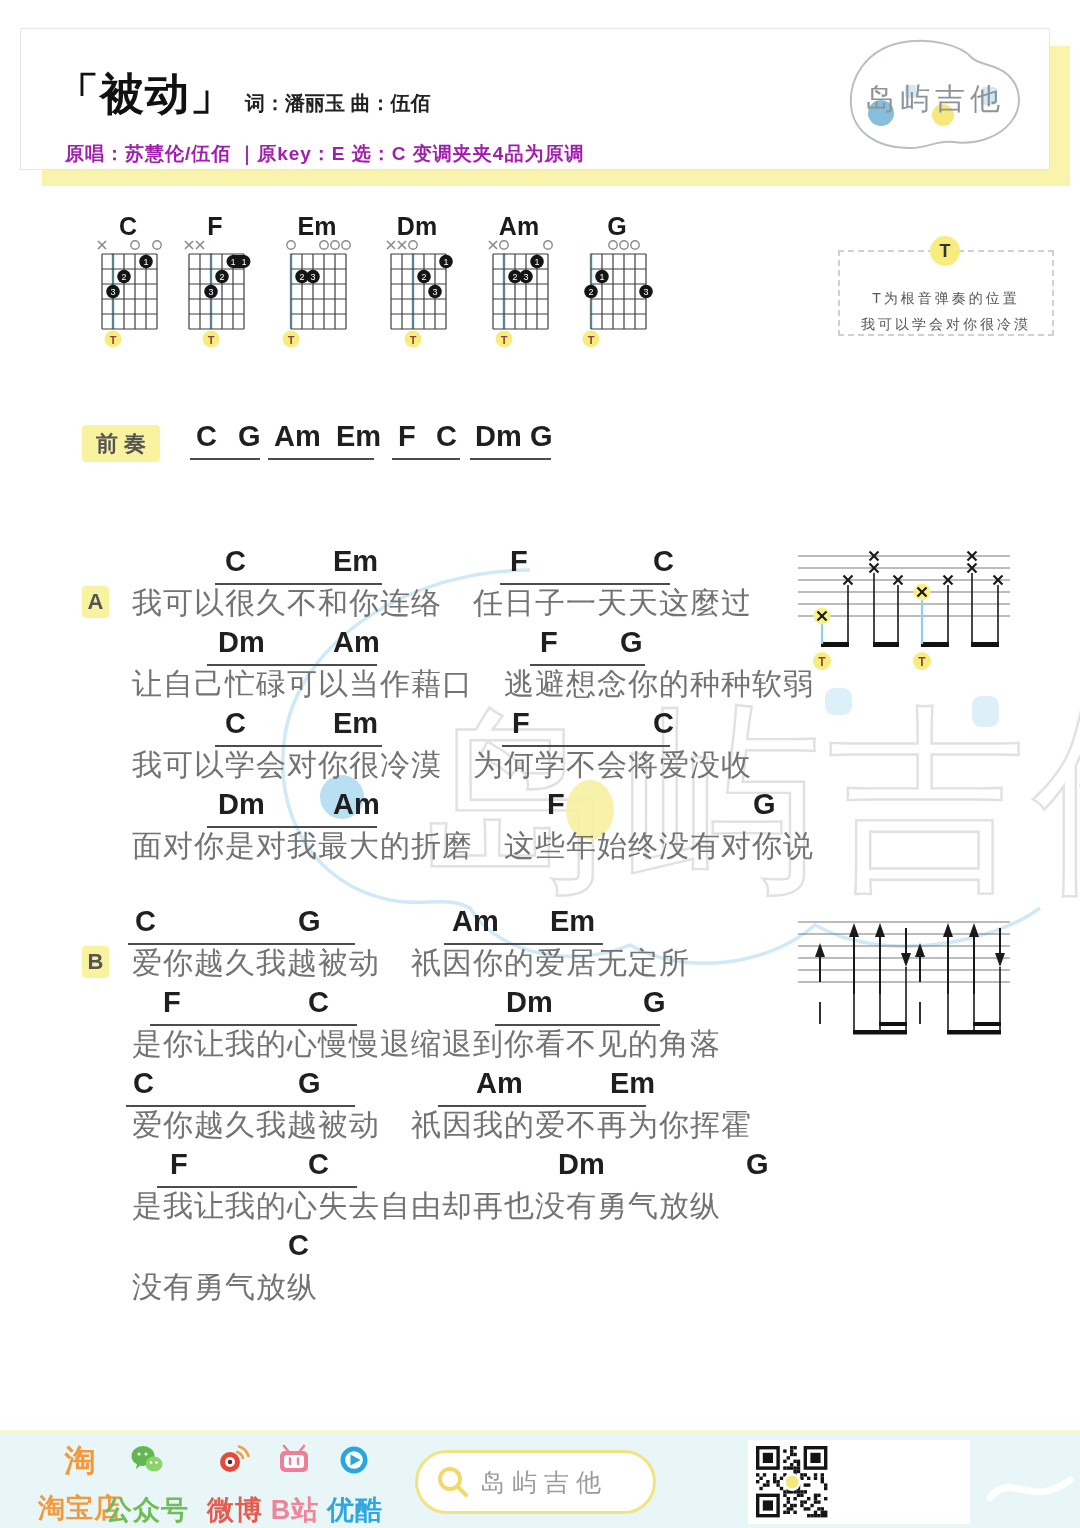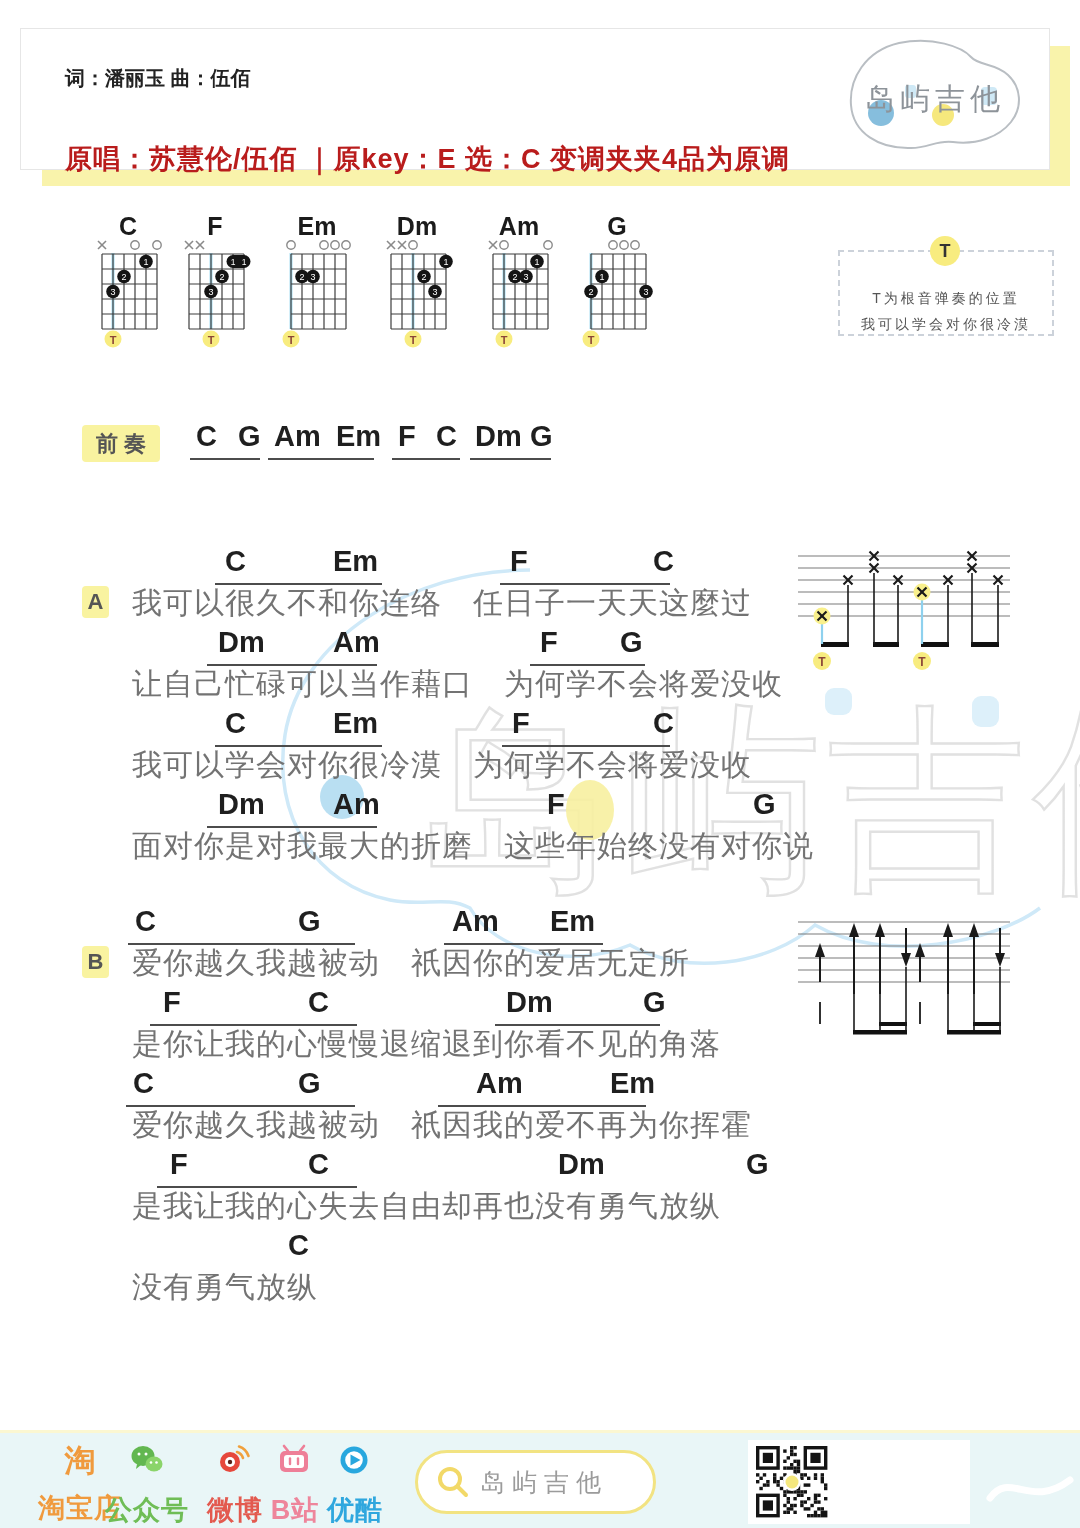--- a/index.html
+++ b/index.html
@@ -5,21 +5,21 @@
   html,body{margin:0;padding:0;background:#fff;}
   #page{position:relative;width:1080px;height:1528px;background:#fff;overflow:hidden;
         font-family:"Liberation Sans",sans-serif;}
   .abs{position:absolute;}
   
   .header-shadow{left:42px;top:46px;width:1028px;height:140px;background:#f9f3ab;}
   .header-card{left:20px;top:28px;width:1028px;height:140px;background:#ffffff;border:1px solid #e6e6e6;}
   .title-row{left:34px;top:36px;display:flex;align-items:flex-end;}
   .song-title{font-size:44px;font-weight:700;color:#111;letter-spacing:1px;}
   .song-credits{font-size:20px;font-weight:700;color:#222;margin-left:10px;margin-bottom:7px;}
-  .song-meta{left:44px;top:112px;font-size:27px;font-weight:700;color:#b91c1c;letter-spacing:1px;}
+  .song-meta{left:44px;top:112px;font-size:19px;font-weight:700;color:#a21caf;letter-spacing:1px;}
   .logo-svg{right:18px;top:6px;}
   
   .tip-box{left:838px;top:250px;width:212px;height:82px;border:2px dashed #ccd2da;background:#fff;}
   .tip-circle{left:90px;top:-16px;width:30px;height:30px;border-radius:50%;background:#f8ec7f;
               display:flex;align-items:center;justify-content:center;font-size:18px;font-weight:700;color:#333;}
   .tip-line{width:100%;text-align:center;font-size:14px;color:#555;letter-spacing:3px;}
   .tip-line.l1{margin-top:38px;} .tip-line.l2{margin-top:8px;}
   
   .diagram{position:absolute;top:212px;width:70px;}
   .diagram-name{width:70px;text-align:center;font-size:25px;font-weight:600;color:#1b1b1b;height:26px;}
@@ -54,20 +54,21 @@
     <path d="M 290,30 C 170,30 60,100 45,195 C 32,275 75,345 150,360 C 185,367 205,355 230,368 C 255,412 330,430 390,405 C 445,437 530,425 575,385 C 645,425 755,402 800,368" fill="none" stroke="#cfe9f8" stroke-width="3.5"></path>
     <circle cx="102" cy="257" r="22" fill="#add9f0" opacity="0.85"></circle>
     <ellipse cx="350" cy="270" rx="24" ry="30" fill="#f7efa0" opacity="0.9"></ellipse>
     <rect x="585" y="148" width="27" height="27" rx="9" fill="#ddf0fa"></rect>
     <rect x="732" y="156" width="27" height="31" rx="9" fill="#ddf0fa"></rect>
   </svg>
 
   <div class="abs header-shadow"></div>
   <div class="abs header-card">
     <div class="abs title-row">
+      <span class="song-title">「被动」</span>
       <span class="song-credits">词：潘丽玉 曲：伍佰</span>
     </div>
     <div class="abs song-meta">原唱：苏慧伦/伍佰 ｜原key：E 选：C 变调夹夹4品为原调</div>
     <svg class="abs logo-svg" width="190" height="128" viewBox="0 0 190 128">
       <path d="M 58,8 C 24,16 8,44 10,70 C 12,98 38,114 70,113 C 88,113 95,105 112,107 C 136,110 158,102 170,87 C 182,72 180,52 167,40 C 154,28 138,31 130,22 C 121,12 92,1 58,8" fill="none" stroke="#b9bec3" stroke-width="2"></path>
       <circle cx="40" cy="78" r="13" fill="#79b7d9" opacity="0.9"></circle>
       <circle cx="102" cy="80" r="11" fill="#f6e87d"></circle>
       <rect x="140" y="52" width="16" height="18" rx="4" fill="#cfe9f6"></rect>
       <rect x="64" y="50" width="11" height="13" rx="3" fill="#cfe9f6"></rect>
       <text x="94" y="74" text-anchor="middle" font-size="30" letter-spacing="5" fill="#8d9399" font-weight="500">岛屿吉他</text>
@@ -271,21 +272,21 @@
       </div>
       <div class="lyric-line" style="left: 132px; top: 583px;">我可以很久不和你连络　任日子一天天这麼过</div>
       <div class="chord-row" style="top: 626px;">
         <span class="chord" style="left: 218px;">Dm</span>
         <span class="chord" style="left: 333px;">Am</span>
         <span class="chord" style="left: 540px;">F</span>
         <span class="chord" style="left: 620px;">G</span>
         <div class="chord-ul" style="left: 207px; width: 170px;"></div>
         <div class="chord-ul" style="left: 530px; width: 115px;"></div>
       </div>
-      <div class="lyric-line" style="left: 132px; top: 664px;">让自己忙碌可以当作藉口　为何学不会将爱没收</div>
+      <div class="lyric-line" style="left: 132px; top: 664px;">让自己忙碌可以当作藉口　逃避想念你的种种软弱</div>
       <div class="chord-row" style="top: 707px;">
         <span class="chord" style="left: 225px;">C</span>
         <span class="chord" style="left: 333px;">Em</span>
         <span class="chord" style="left: 512px;">F</span>
         <span class="chord" style="left: 653px;">C</span>
         <div class="chord-ul" style="left: 215px; width: 167px;"></div>
         <div class="chord-ul" style="left: 502px; width: 168px;"></div>
       </div>
       <div class="lyric-line" style="left: 132px; top: 745px;">我可以学会对你很冷漠　为何学不会将爱没收</div>
       <div class="chord-row" style="top: 788px;">

